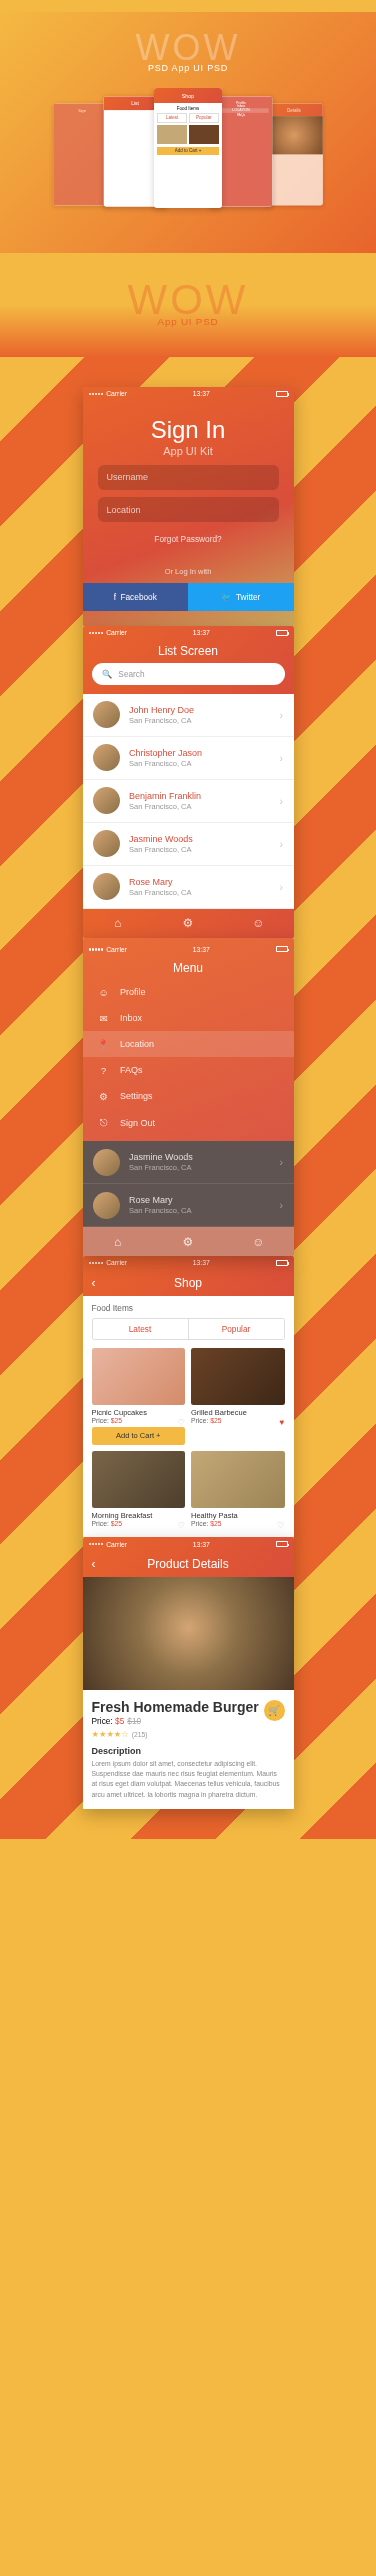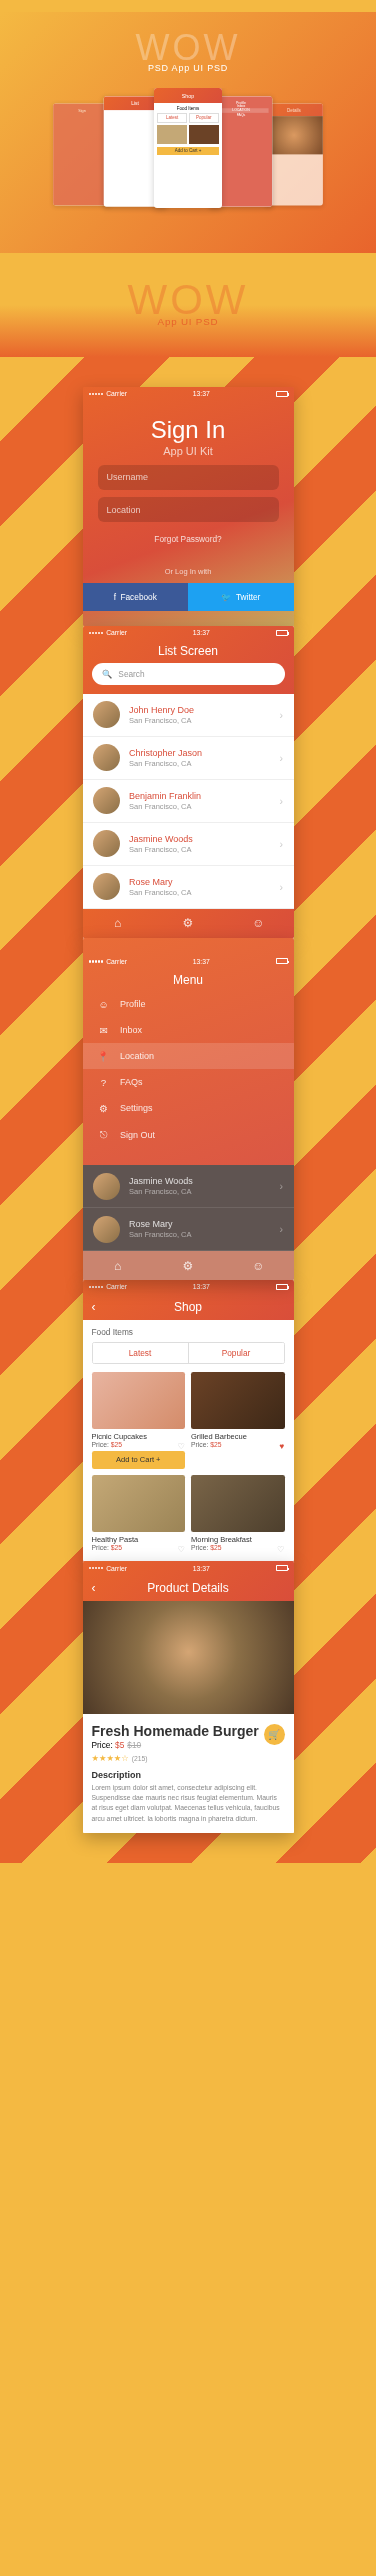--- a/index.html
+++ b/index.html
@@ -46,21 +46,21 @@
 .row{display:flex;align-items:center;padding:7.5px 10.5px;border-bottom:0.8px solid #eee}
 .avatar{width:27px;height:27px;border-radius:50%;background:linear-gradient(135deg,#d4a574,#8b6f47);flex-shrink:0}
 .row-text{flex:1;margin-left:9px}
 .row-name{font-size:9px;color:#d94e3a;font-weight:500}
 .row-loc{font-size:7.5px;color:#999;margin-top:0.8px}
 .chev{color:#ccc;font-size:10.5px}
 .tabbar{display:flex;background:linear-gradient(135deg,#e8642c,#d94e3a);padding:7.5px 0}
 .tab{flex:1;text-align:center;color:rgba(255,255,255,0.8);font-size:12px}
 
 .menu-phone{position:relative}
-.menu-overlay{background:linear-gradient(160deg,rgba(232,100,44,0.95),rgba(217,78,58,0.95));padding:17px 0}
+.menu-overlay{background:linear-gradient(160deg,rgba(232,100,44,0.95),rgba(217,78,58,0.95));padding:5px 0}
 .menu-title{text-align:center;color:#fff;font-size:12px;padding:4.5px 0}
 .menu-item{display:flex;align-items:center;padding:7.5px 15px;color:rgba(255,255,255,0.85);font-size:9px;gap:10.5px}
 .menu-item.active{background:rgba(255,255,255,0.15)}
 .menu-icon{width:12px;text-align:center;font-size:9.8px}
 .menu-bg{background:rgba(40,30,30,0.5)}
 .menu-bg .row{background:rgba(60,45,40,0.6);border-bottom:0.8px solid rgba(255,255,255,0.1)}
 .menu-bg .row-name{color:rgba(255,255,255,0.8)}
 .menu-bg .row-loc{color:rgba(255,255,255,0.5)}
 .menu-bg .chev{color:rgba(255,255,255,0.4)}
 
@@ -359,27 +359,27 @@
             <div class="card-name">Picnic Cupcakes</div>
             <div class="card-price"><span>Price:</span> <span class="p">$25</span><span class="heart">♡</span></div>
             <div class="addcart">Add to Cart +</div>
           </div>
           <div class="card">
             <div class="card-img bbq"></div>
             <div class="card-name">Grilled Barbecue</div>
             <div class="card-price"><span>Price:</span> <span class="p">$25</span><span class="heart on">♥</span></div>
           </div>
           <div class="card">
+            <div class="card-img brk"></div>
+            <div class="card-name">Morning Breakfast</div>
+            <div class="card-price"><span>Price:</span> <span class="p">$25</span><span class="heart">♡</span></div>
+          </div>
+          <div class="card">
             <div class="card-img pasta"></div>
             <div class="card-name">Healthy Pasta</div>
-            <div class="card-price"><span>Price:</span> <span class="p">$25</span><span class="heart">♡</span></div>
-          </div>
-          <div class="card">
-            <div class="card-img brk"></div>
-            <div class="card-name">Morning Breakfast</div>
             <div class="card-price"><span>Price:</span> <span class="p">$25</span><span class="heart">♡</span></div>
           </div>
         </div>
       </div>
     </div>
 
     <div class="phone">
       <div class="prod-head">
         <div class="statusbar dark">
           <div style="display:flex;align-items:center;gap:3px">

